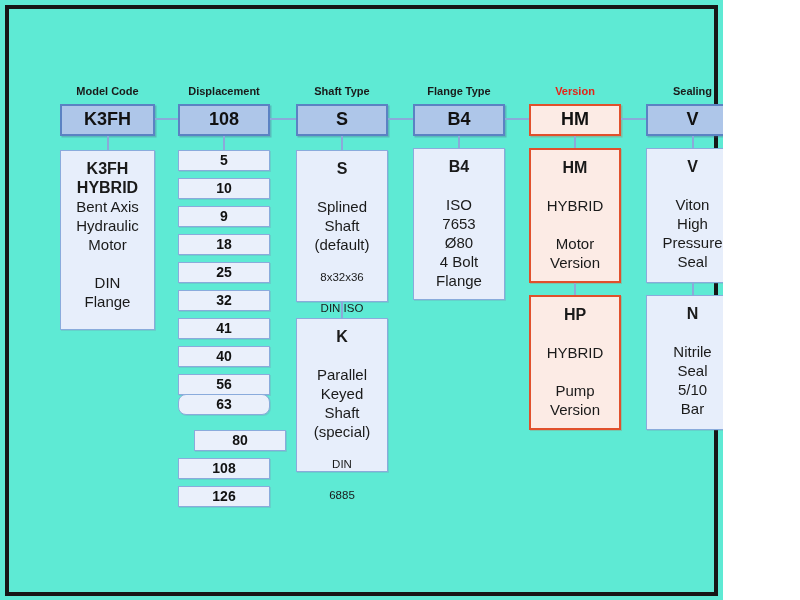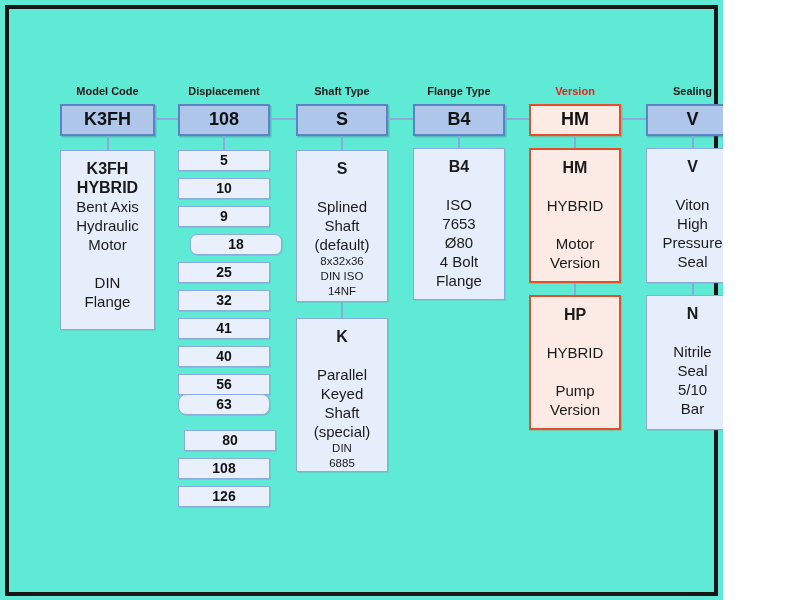--- a/index.html
+++ b/index.html
@@ -40,21 +40,21 @@
   }
   .cell{
     position:absolute;box-sizing:border-box;
     background:var(--cell-fill);border:1.5px solid var(--body-border);
     text-align:center;font-weight:bold;font-size:14px;line-height:18px;color:#111;
     box-shadow:1px 1px 0 rgba(120,140,170,0.25);
   }
   .conn{position:absolute;background:var(--conn);}
   .line{height:19px;line-height:19px;font-size:15px;}
   .line.bold{font-weight:bold;font-size:16px;}
-  .line.small{height:15px;line-height:15px;font-size:11.5px;}
+  .line.small{height:15px;line-height:15px;font-size:11.5px;margin-top:16px;}
   .line.gap{height:19px;}
 </style>
 </head>
 <body>
 
 <div id="stage">
   <div id="frame"></div>
   <div id="diagram">
       <div class="col-label" style="left: 46px; top: 84px; width: 123px;">Model Code</div>
       <div class="hdr-box" style="left: 60px; top: 104px; width: 95px; height: 32px;">K3FH</div>
@@ -70,28 +70,28 @@
         <div class="line normal">DIN</div>
         <div class="line normal">Flange</div>
       </div>
       <div class="col-label" style="left: 164px; top: 84px; width: 120px;">Displacement</div>
       <div class="hdr-box" style="left: 178px; top: 104px; width: 92px; height: 32px;">108</div>
       <div class="conn" style="left: 270px; top: 118px; width: 26px; height: 2px;"></div>
       <div class="conn" style="left: 223px; top: 136px; width: 2px; height: 14px;"></div>
       <div class="cell" style="left: 178px; top: 150px; width: 92px; height: 21px;">5</div>
       <div class="cell" style="left: 178px; top: 178px; width: 92px; height: 21px;">10</div>
       <div class="cell" style="left: 178px; top: 206px; width: 92px; height: 21px;">9</div>
-      <div class="cell" style="left: 190px; top: 234px; width: 92px; height: 21px; border-radius: 7px;">18</div>
+      <div class="cell" style="left: 178px; top: 234px; width: 92px; height: 21px;">18</div>
       <div class="cell" style="left: 178px; top: 262px; width: 92px; height: 21px;">25</div>
       <div class="cell" style="left: 178px; top: 290px; width: 92px; height: 21px; text-align: center;">32</div>
       <div class="cell" style="left: 178px; top: 318px; width: 92px; height: 21px;">41</div>
       <div class="cell" style="left: 178px; top: 346px; width: 92px; height: 21px;">40</div>
       <div class="cell" style="left: 178px; top: 374px; width: 92px; height: 21px;">56</div>
       <div class="cell" style="left: 178px; top: 394px; width: 92px; height: 21px; border-radius: 8px;">63</div>
-      <div class="cell" style="left: 184px; top: 430px; width: 92px; height: 21px;">80</div>
+      <div class="cell" style="left: 194px; top: 430px; width: 92px; height: 21px;">80</div>
       <div class="cell" style="left: 178px; top: 458px; width: 92px; height: 21px;">108</div>
       <div class="cell" style="left: 178px; top: 486px; width: 92px; height: 21px;">126</div>
       <div class="col-label" style="left: 282px; top: 84px; width: 120px;">Shaft Type</div>
       <div class="hdr-box" style="left: 296px; top: 104px; width: 92px; height: 32px;">S</div>
       <div class="conn" style="left: 388px; top: 118px; width: 25px; height: 2px;"></div>
       <div class="conn" style="left: 341px; top: 136px; width: 2px; height: 14px;"></div>
       <div class="body-box" style="left: 296px; top: 150px; width: 92px; height: 152px;">
         <div class="line bold">S</div>
         <div class="line gap"></div>
         <div class="line normal">Splined</div>

